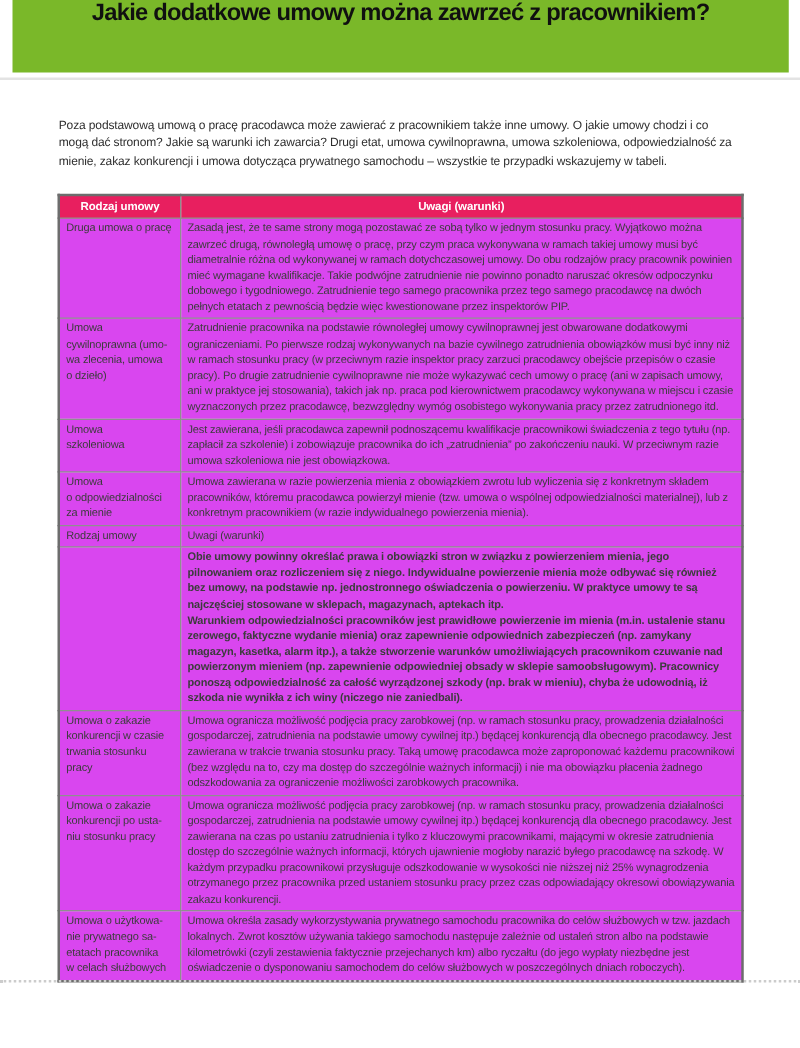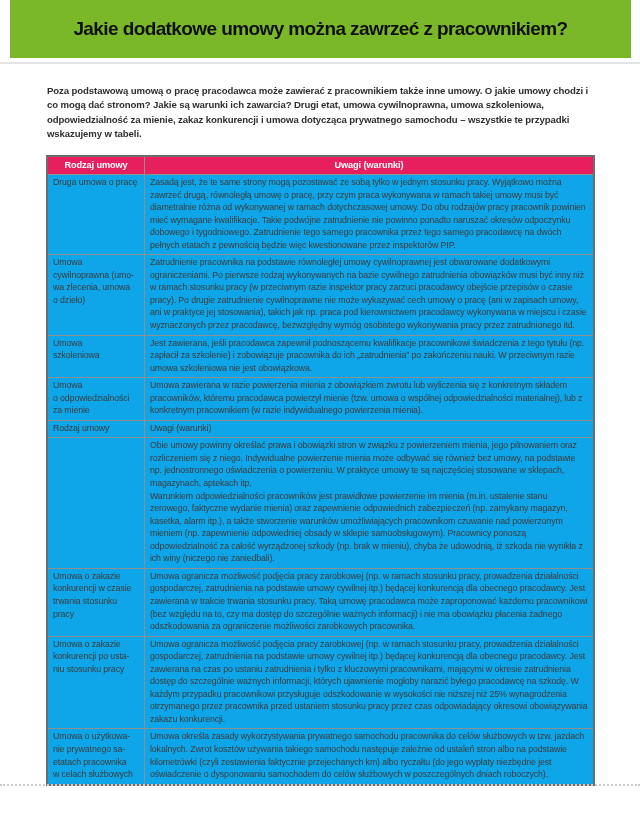--- a/index.html
+++ b/index.html
@@ -16,45 +16,44 @@
     overflow: hidden;
   }
   .banner {
     position: absolute;
     left: 10px;
     top: 0;
     width: 621px;
     height: 58px;
     background: #7ab829;
     display: flex;
-    align-items: center;
     justify-content: center;
   }
   .banner .title {
     font-size: 19px;
     font-weight: bold;
     letter-spacing: -0.6px;
     color: #101010;
     white-space: nowrap;
   }
   .top-divider {
     position: absolute;
     left: 0;
     top: 62px;
     width: 640px;
     height: 2px;
     background: #e3e3e3;
   }
   .intro {
     position: absolute;
     left: 47px;
-    top: 74px;
+    top: 84px;
     width: 545px;
     font-size: 9.6px;
-    font-weight: bold;
+    font-weight: normal;
     line-height: 14.6px;
     letter-spacing: -0.1px;
     color: #2e2e2e;
   }
   table.contracts {
     position: absolute;
     left: 46px;
     top: 155px;
     width: 549px;
     border-collapse: collapse;
@@ -77,24 +76,24 @@
   }
   table.contracts th.col-type { width: 92px; }
   table.contracts td {
     font-size: 8.8px;
     font-weight: normal;
     line-height: 12.55px;
     letter-spacing: -0.12px;
     padding: 1px 5px 3px 5px;
     vertical-align: top;
     color: #3c3c3c;
-    background: #0ea5e9;
+    background: #d946ef;
   }
   td.type { white-space: pre-line; }
-  td.notes p { margin: 0; }
+  td.notes p { margin: 0; font-weight: bold; }
   .bottom-cutline {
     position: absolute;
     left: 0;
     top: 784px;
     width: 640px;
     height: 0;
     border-top: 2px dotted #cccccc;
   }
 </style>
 </head>

